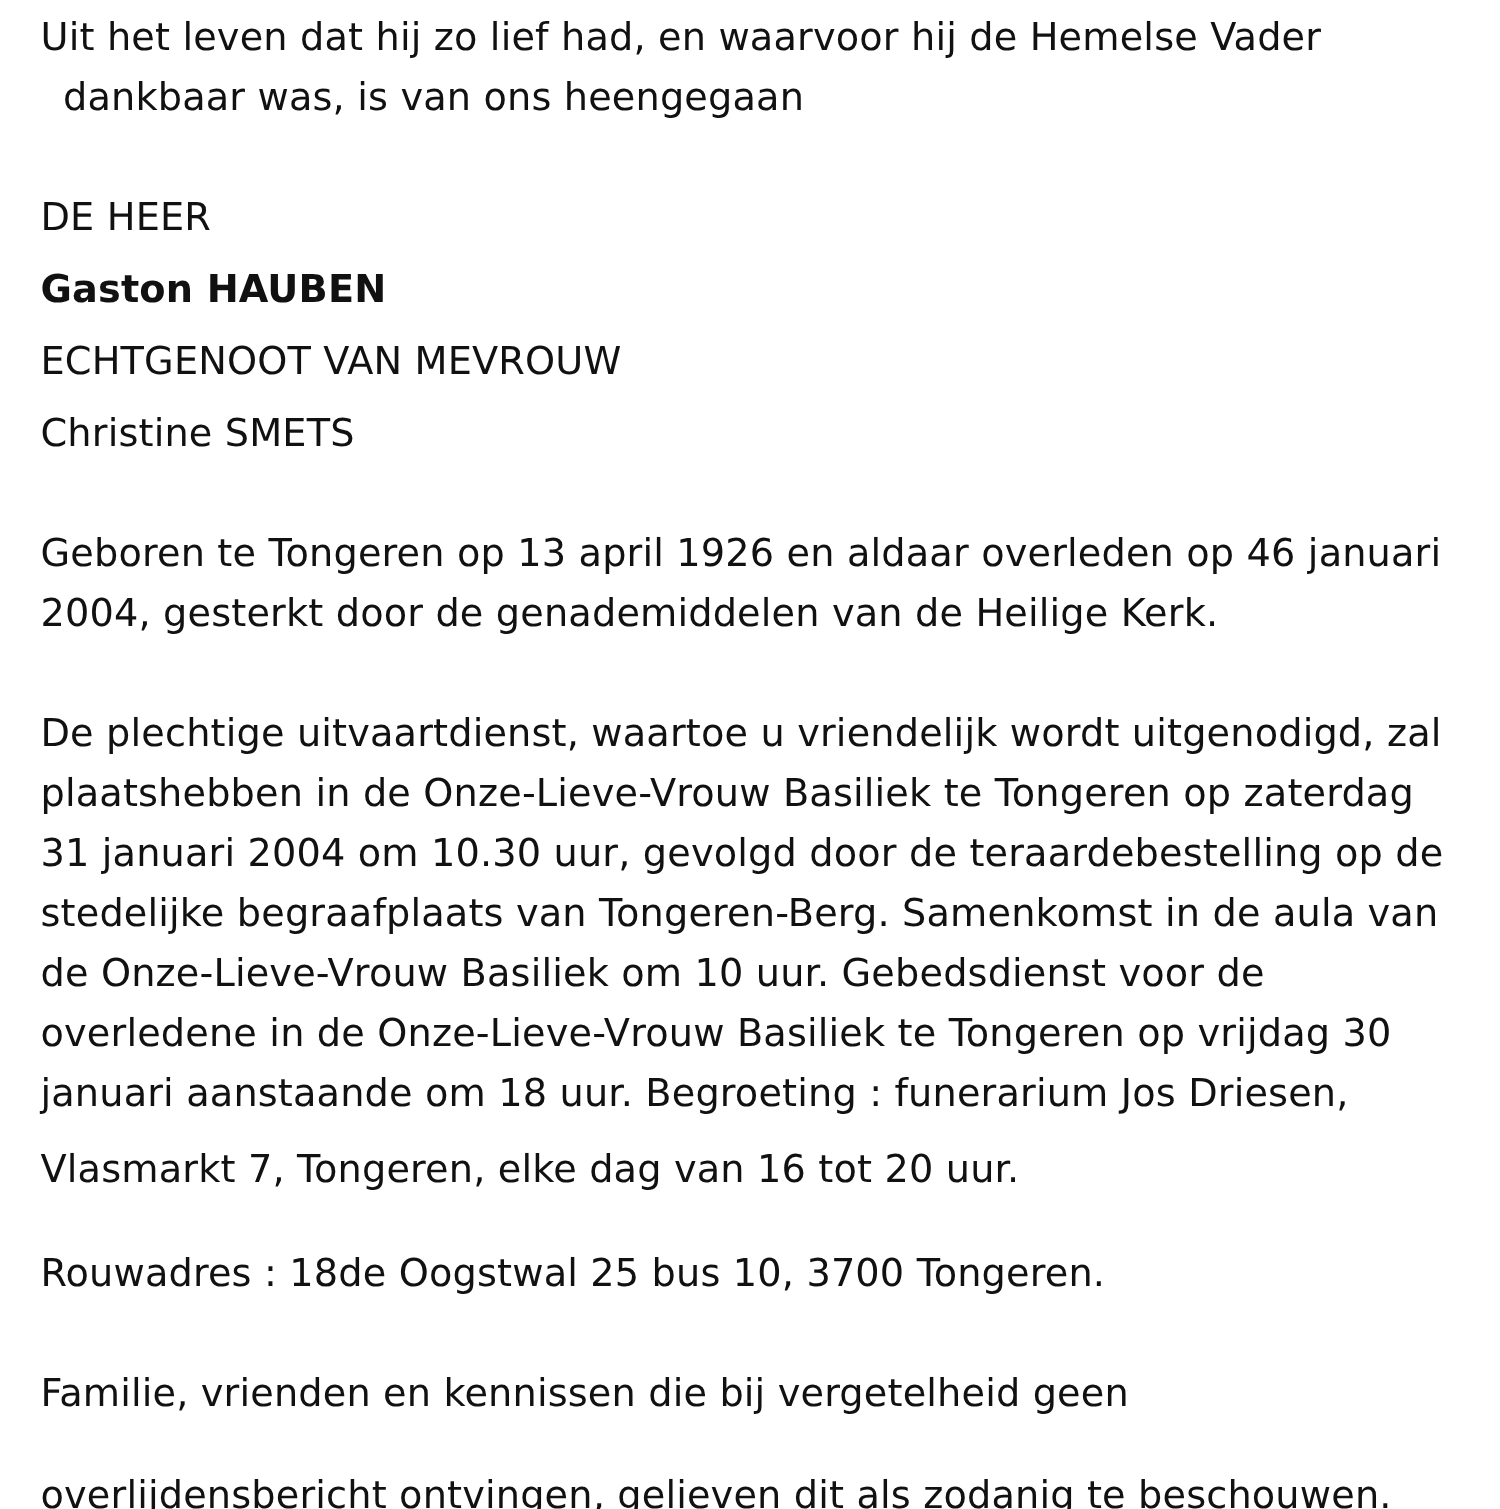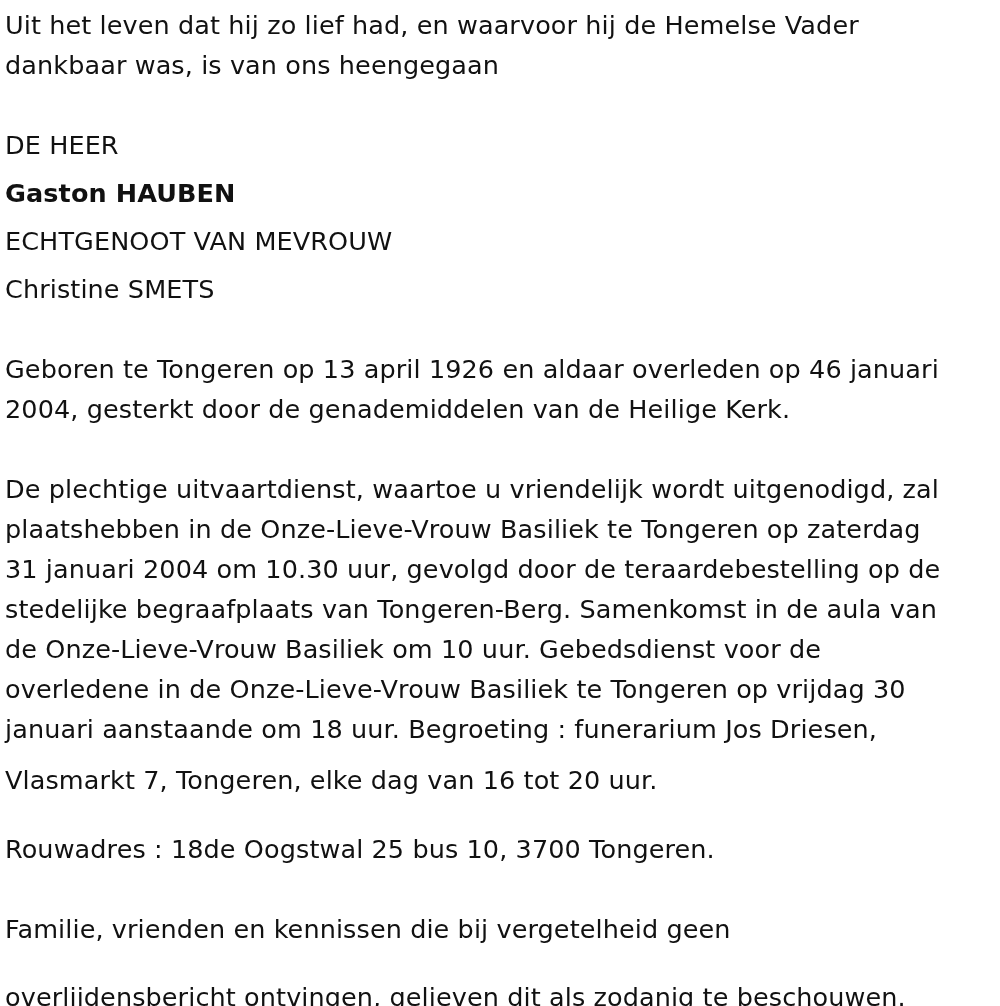--- a/index.html
+++ b/index.html
@@ -16,36 +16,36 @@
       font-size: 25.5px;
       letter-spacing: 0.1px;
     }
     .doc {
       position: relative;
       width: 1000px;
       height: 1006px;
     }
     .line {
       position: absolute;
-      left: 5px;
+      left: 27px;
       white-space: nowrap;
       line-height: 30px;
       height: 30px;
     }
     .bold {
       font-weight: bold;
     }
   </style>
 </head>
 <body>
 
 <div class="doc">
 
   <div class="line" style="top:10px;">Uit het leven dat hij zo lief had, en waarvoor hij de Hemelse Vader</div>
-  <div class="line" style="top:50px;">dankbaar was, is van ons heengegaan</div>
+  <div class="line" style="top:50px;margin-left:15px;">dankbaar was, is van ons heengegaan</div>
 
   <div class="line" style="top:130px;">DE HEER</div>
   <div class="line bold" style="top:178px;">Gaston HAUBEN</div>
   <div class="line" style="top:274px;">Christine SMETS</div>
   <div class="line" style="top:226px;">ECHTGENOOT VAN MEVROUW</div>
 
   <div class="line" style="top:354px;">Geboren te Tongeren op 13 april 1926 en aldaar overleden op 46 januari</div>
   <div class="line" style="top:394px;">2004, gesterkt door de genademiddelen van de Heilige Kerk.</div>
 
   <div class="line" style="top:474px;">De plechtige uitvaartdienst, waartoe u vriendelijk wordt uitgenodigd, zal</div>

